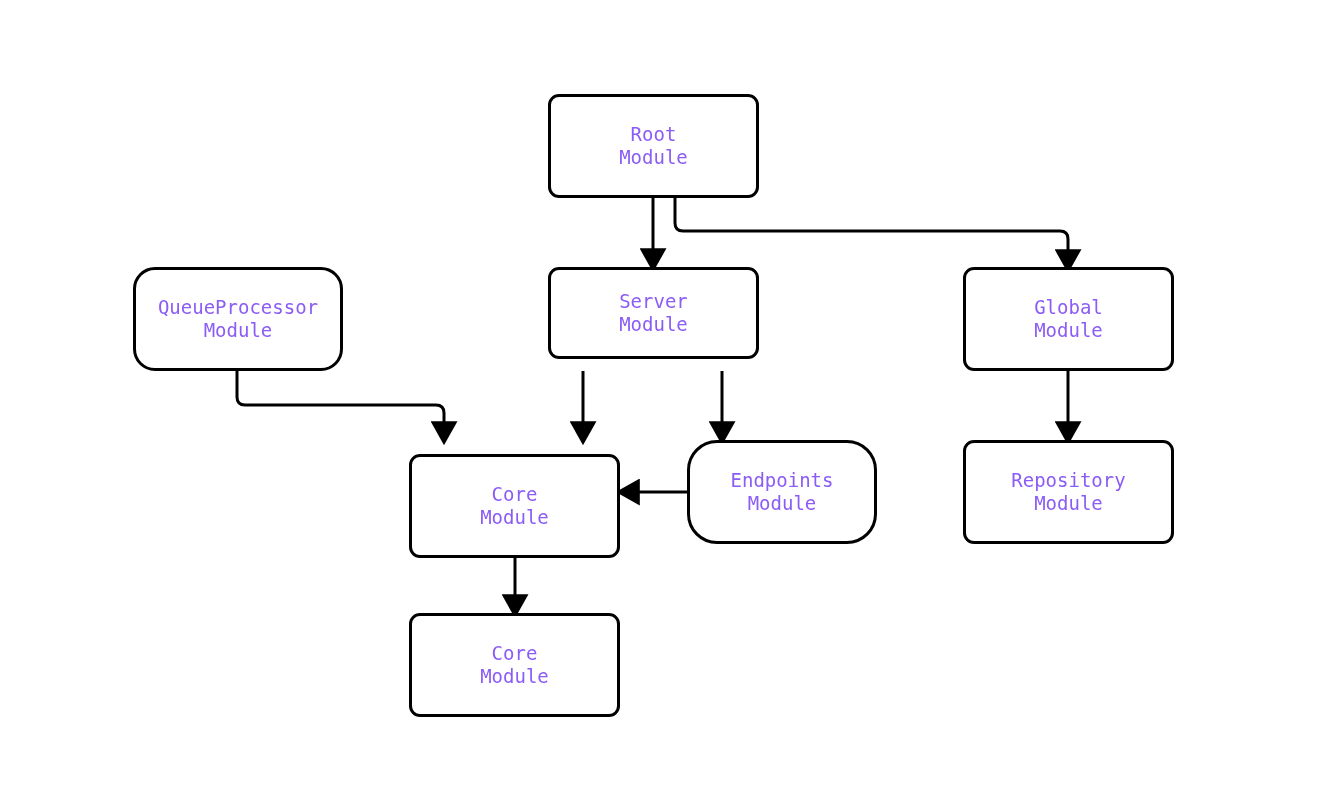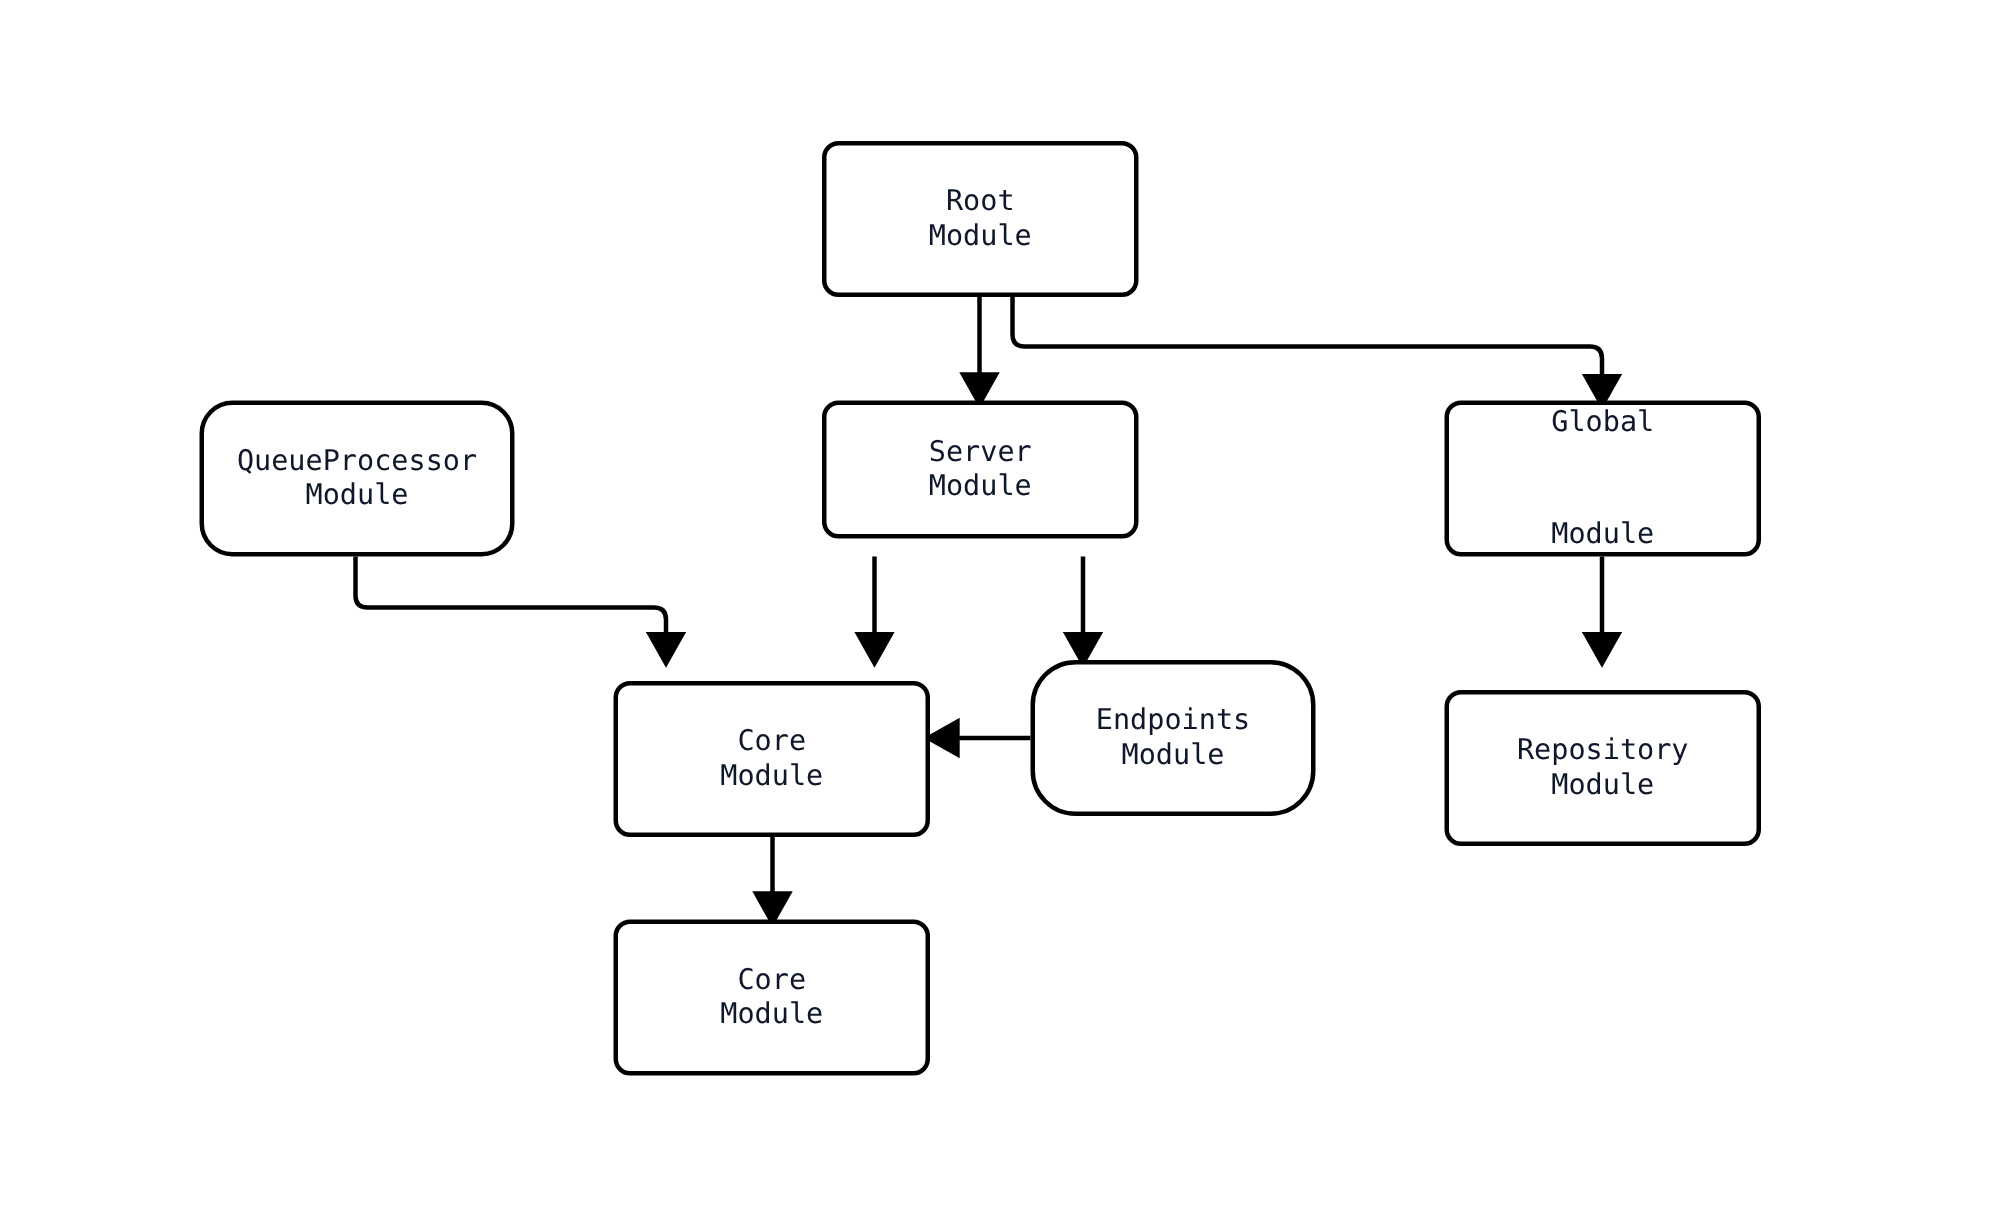--- a/index.html
+++ b/index.html
@@ -36,21 +36,21 @@
     display: flex;
     flex-direction: column;
     align-items: center;
     justify-content: center;
     z-index: 2;
   }
   .node-label {
     font-family: "DejaVu Sans Mono", "Liberation Mono", monospace;
     font-size: 19px;
     line-height: 23px;
-    color: #0f172a;
+    color: #8b5cf6;
     text-align: center;
     white-space: pre;
     letter-spacing: 0px;
   }
 </style>
 </head>
 <body>
 
 <div id="diagram-canvas">
 
@@ -102,36 +102,36 @@
   <div class="node" id="node-queueprocessor" style="left: 133px; top: 267px; width: 210px; height: 104px; border-radius: 22px;">
     <div class="node-label">QueueProcessor</div>
     <div class="node-label">Module</div>
   </div>
 
   <div class="node" id="node-server" style="left: 548px; top: 267px; width: 211px; height: 92px;">
     <div class="node-label">Server</div>
     <div class="node-label">Module</div>
   </div>
 
-  <div class="node" id="node-global" style="left: 963px; top: 267px; width: 211px; height: 104px; justify-content: space-between;">
+  <div class="node" id="node-global" style="left: 963px; top: 267px; width: 211px; height: 104px;">
     <div class="node-label">Global</div>
     <div class="node-label">Module</div>
   </div>
 
   <div class="node" id="node-core" style="left: 409px; top: 440px; width: 211px; height: 104px; margin-top: 14px;">
     <div class="node-label">Core</div>
     <div class="node-label">Module</div>
   </div>
 
   <div class="node" id="node-endpoints" style="left: 687px; top: 440px; width: 190px; height: 104px; border-radius: 30px;">
     <div class="node-label">Endpoints</div>
     <div class="node-label">Module</div>
   </div>
 
-  <div class="node" id="node-repository" style="left: 963px; top: 460px; width: 211px; height: 104px;">
+  <div class="node" id="node-repository" style="left: 963px; top: 440px; width: 211px; height: 104px;">
     <div class="node-label">Repository</div>
     <div class="node-label">Module</div>
   </div>
 
   <div class="node" id="node-queue" style="left: 409px; top: 613px; width: 211px; height: 104px;">
     <div class="node-label">Core</div>
     <div class="node-label">Module</div>
   </div>
 
 </div>

